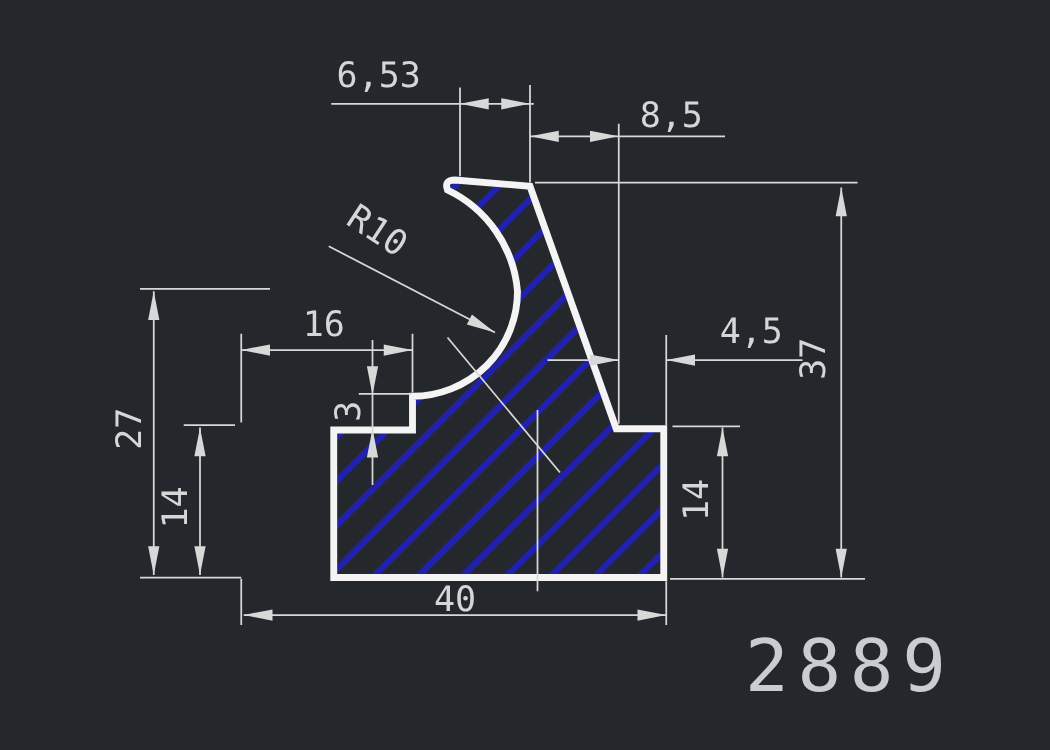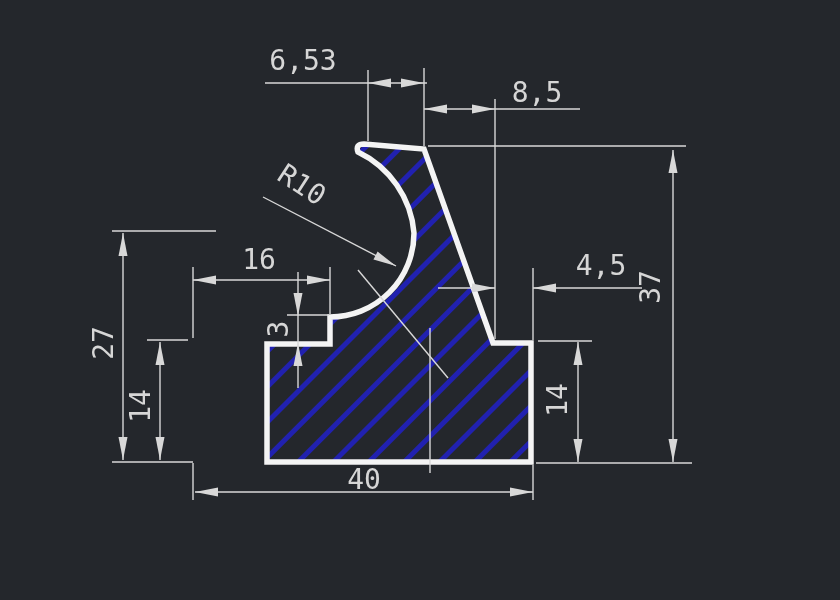--- a/index.html
+++ b/index.html
@@ -101,13 +101,14 @@
       <text x="652" y="287" fill="#d6d6d6" font-size="28" font-family="&quot;DejaVu Sans Mono&quot;, &quot;Liberation Mono&quot;, monospace" text-anchor="middle" dominant-baseline="middle" transform="rotate(-90 652 287)">37</text>
       <text x="601" y="267" fill="#d6d6d6" font-size="28" font-family="&quot;DejaVu Sans Mono&quot;, &quot;Liberation Mono&quot;, monospace" text-anchor="middle" dominant-baseline="middle" transform="">4,5</text>
       <text x="105" y="343" fill="#d6d6d6" font-size="28" font-family="&quot;DejaVu Sans Mono&quot;, &quot;Liberation Mono&quot;, monospace" text-anchor="middle" dominant-baseline="middle" transform="rotate(-90 105 343)">27</text>
       <text x="142" y="406" fill="#d6d6d6" font-size="28" font-family="&quot;DejaVu Sans Mono&quot;, &quot;Liberation Mono&quot;, monospace" text-anchor="middle" dominant-baseline="middle" transform="rotate(-90 142 406)">14</text>
       <text x="259" y="261" fill="#d6d6d6" font-size="28" font-family="&quot;DejaVu Sans Mono&quot;, &quot;Liberation Mono&quot;, monospace" text-anchor="middle" dominant-baseline="middle" transform="">16</text>
       <text x="280" y="329" fill="#d6d6d6" font-size="28" font-family="&quot;DejaVu Sans Mono&quot;, &quot;Liberation Mono&quot;, monospace" text-anchor="middle" dominant-baseline="middle" transform="rotate(-90 280 329)">3</text>
       <text x="559" y="400" fill="#d6d6d6" font-size="28" font-family="&quot;DejaVu Sans Mono&quot;, &quot;Liberation Mono&quot;, monospace" text-anchor="middle" dominant-baseline="middle" transform="rotate(-90 559 400)">14</text>
       <text x="364" y="481" fill="#d6d6d6" font-size="28" font-family="&quot;DejaVu Sans Mono&quot;, &quot;Liberation Mono&quot;, monospace" text-anchor="middle" dominant-baseline="middle" transform="">40</text>
       <text x="301" y="186" fill="#d6d6d6" font-size="28" font-family="&quot;DejaVu Sans Mono&quot;, &quot;Liberation Mono&quot;, monospace" text-anchor="middle" dominant-baseline="middle" transform="rotate(33 301 186)">R10</text>
     </svg>
+  <div id="part-number" style="color: rgb(202, 204, 208);">2889</div>
 </div>
 
 </body></html>

